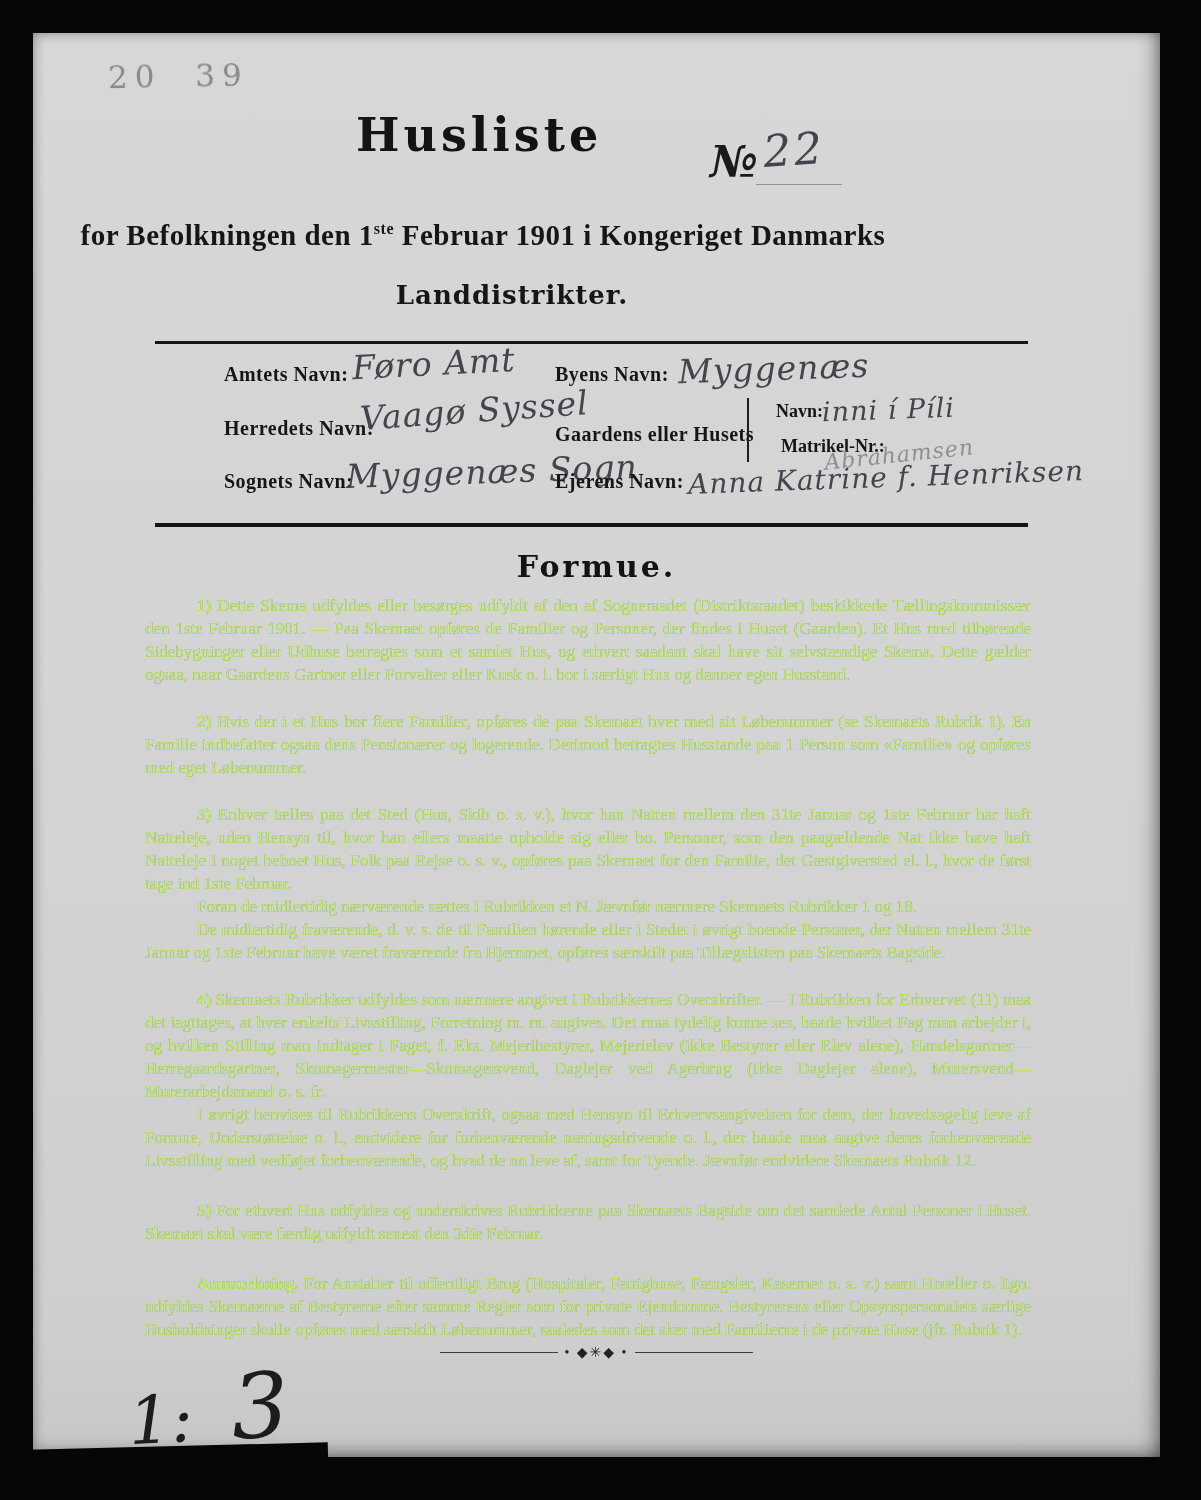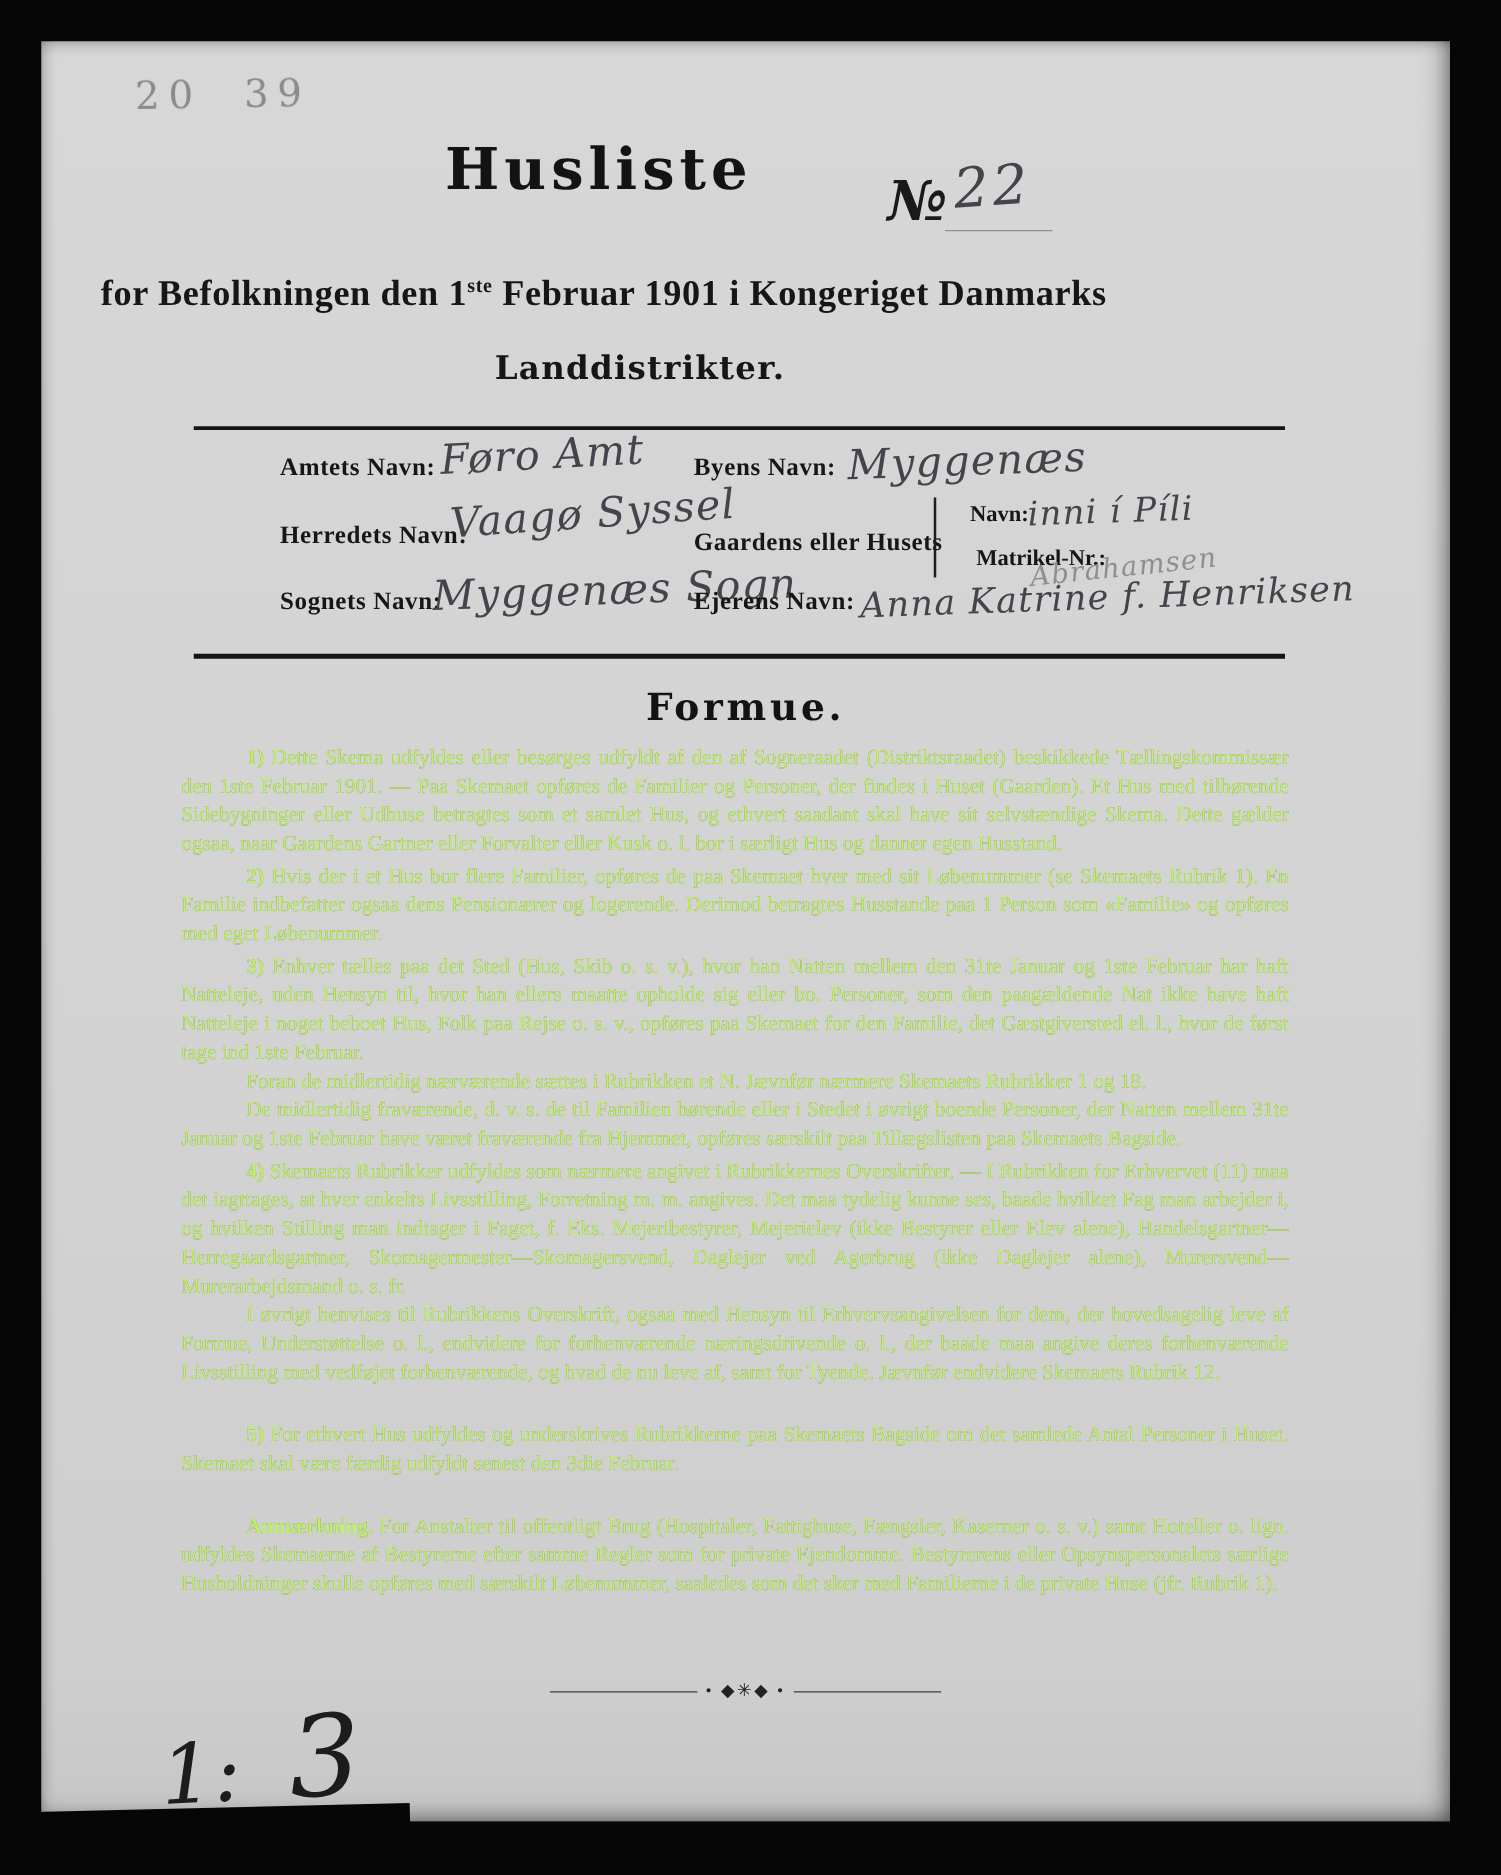--- a/index.html
+++ b/index.html
@@ -99,21 +99,21 @@
     font-family: "DejaVu Serif", serif;
   }
 
   .rules {
     left: 145px; top: 594px; width: 886px;
     font-size: 17px; line-height: 23px; color: #bef264;
     text-align: justify;
     text-shadow: 0 0 .4px rgba(0,0,0,.55);
   }
   .rules p { margin: 0; text-indent: 52px; }
-  .rules p.gap { margin-top: 3px; }
+  .rules p.gap { margin-top: 24px; }
   .rules p.gap-lg { margin-top: 27px; }
 
   .ornament {
     left: 33px; top: 1344px; width: 1127px;
     display: flex; align-items: center; justify-content: center;
   }
   .ornament .line { width: 118px; height: 1px; background: #3c3c3c; }
   .ornament .glyphs { margin: 0 6px; font-size: 14px; color: #222; letter-spacing: 2px; white-space: pre; }
 
   .bottom-note { left: 128px; top: 1356px; color: #1c1c1c; transform: rotate(-3deg); }

